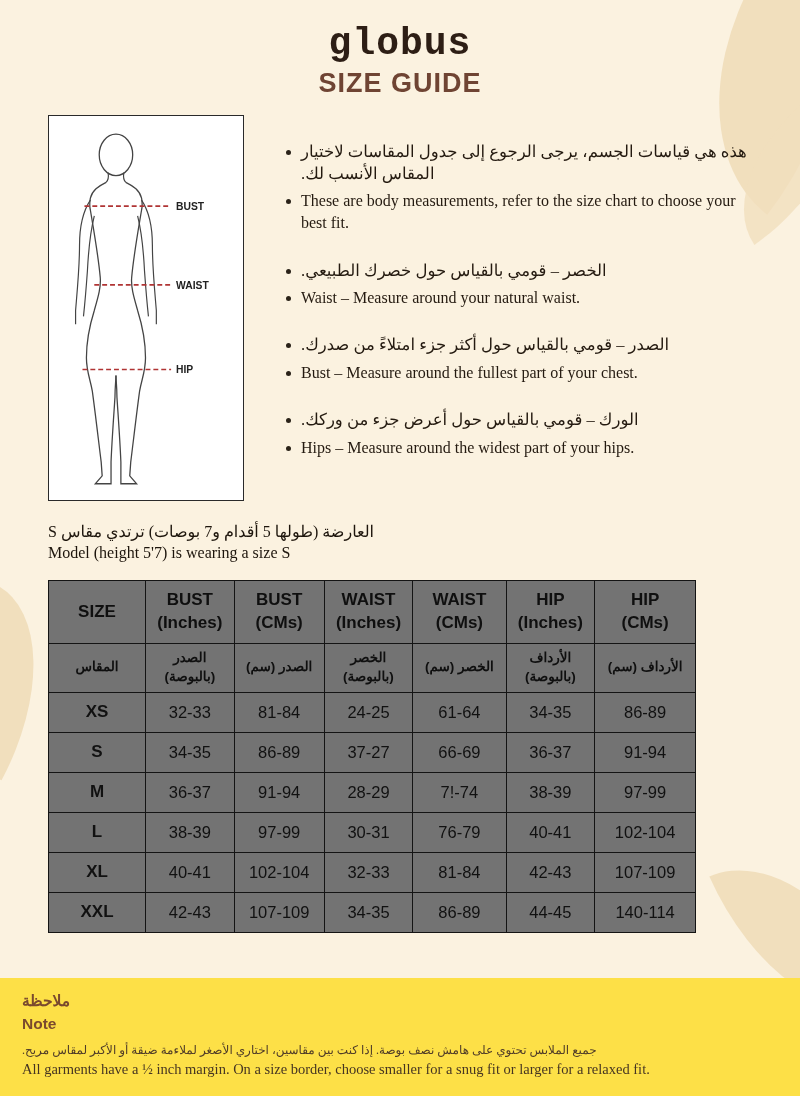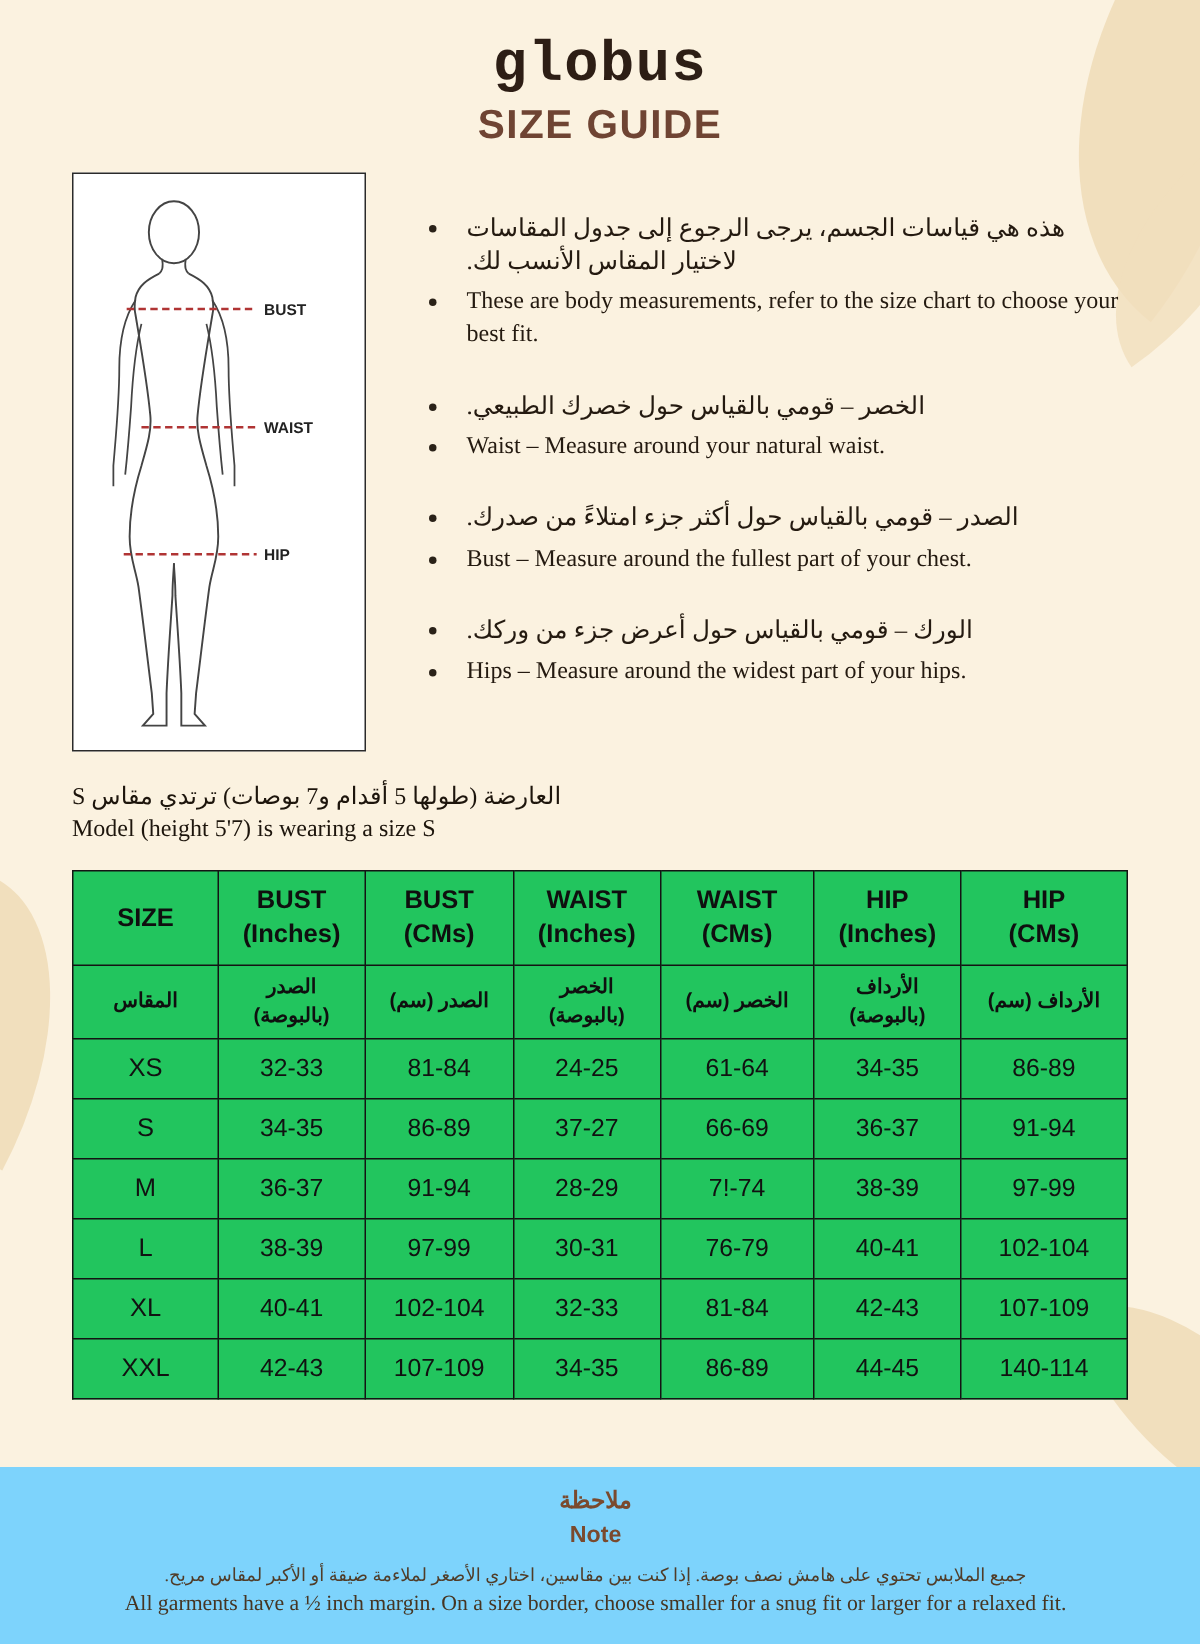--- a/index.html
+++ b/index.html
@@ -51,36 +51,36 @@
   
   .top { display: flex; gap: 42px; margin: 16px 48px 0 48px; }
   .figure-box {
     width: 196px; height: 386px;
     background: #ffffff;
     border: 1.5px solid #2a2a2a;
     flex: none;
   }
   .bullets { flex: 1; padding-top: 26px; }
   .bullet-group { margin-bottom: 26px; }
-  .bullet { display: flex; gap: 20px; align-items: flex-start; margin-bottom: 5px; }
+  .bullet { display: flex; gap: 10px; align-items: flex-start; margin-bottom: 5px; }
   .dot { width: 5px; height: 5px; border-radius: 50%; background: #2a2218; margin-top: 9px; flex: none; }
   .bullet p { font-size: 16px; line-height: 1.35; color: #241a10; }
   .bullet p.ar { direction: rtl; text-align: left; font-size: 16.5px; }
 
   
   .model-note { margin: 20px 48px 0 48px; }
   .model-note p { font-size: 16px; line-height: 1.35; color: #1d150c; }
   .model-note p.ar { direction: rtl; text-align: left; }
 
   
   .size-table {
     margin: 16px 48px 0 48px;
-    width: 704px;
+    width: 648px;
     border-collapse: collapse;
-    background: #22c55e;
+    background: #737373;
     font-family: "Liberation Sans", sans-serif;
   }
   .size-table th, .size-table td {
     border: 1.5px solid #141414;
     text-align: center;
     vertical-align: middle;
   }
   .size-table th.en {
     font-size: 17px;
     font-weight: bold;
@@ -96,28 +96,28 @@
     line-height: 1.4;
     padding: 5px 2px;
     color: #0f0f0f;
   }
   .size-table td {
     font-size: 16.5px;
     height: 40px;
     padding: 2px 2px;
     color: #111;
   }
-  .size-table td.size-col { font-weight: normal; font-size: 17px; }
+  .size-table td.size-col { font-weight: bold; font-size: 17px; }
   .col-size { width: 97px; }
 
   
   .note-band {
     margin-top: auto;
-    background: #7dd3fc;
-    text-align: center;
+    background: #fde047;
+    text-align: left;
     padding: 12px 28px 16px 22px;
   }
   .note-band .note-title {
     font-family: "Liberation Sans", sans-serif;
     font-weight: bold;
     font-size: 15.5px;
     color: #7a4a2e;
     line-height: 1.45;
   }
   .note-band .note-body-ar {

